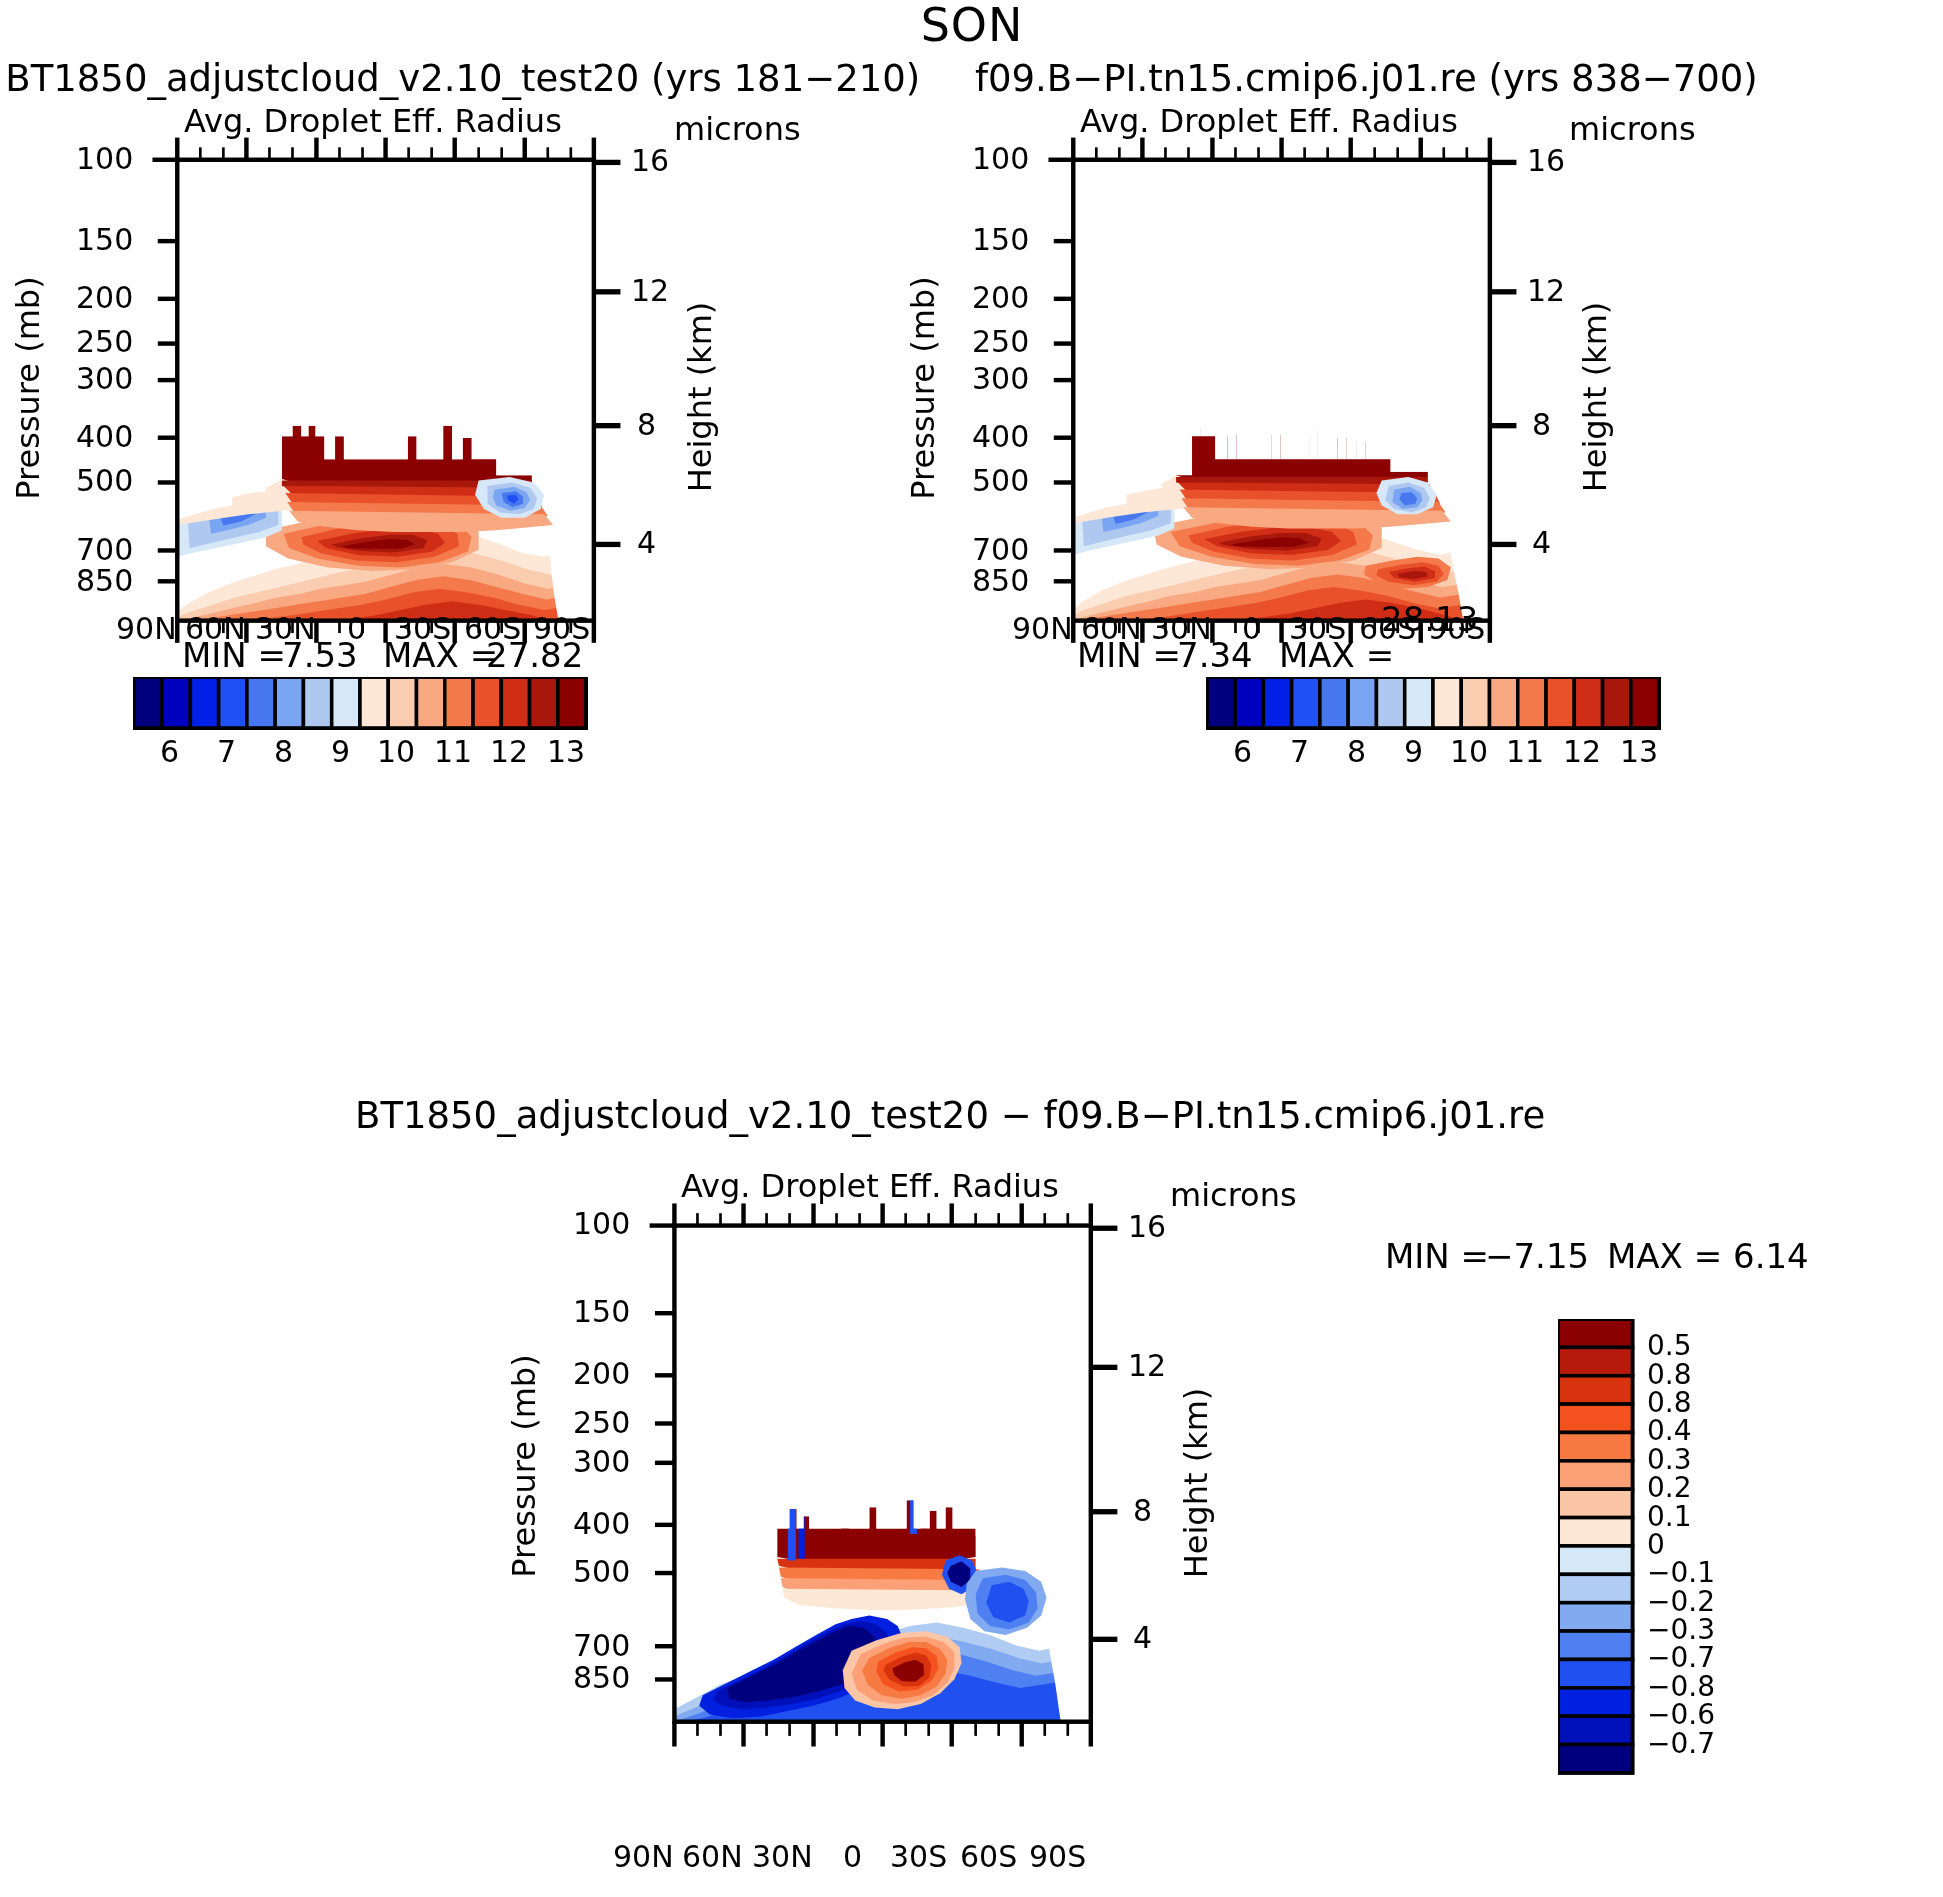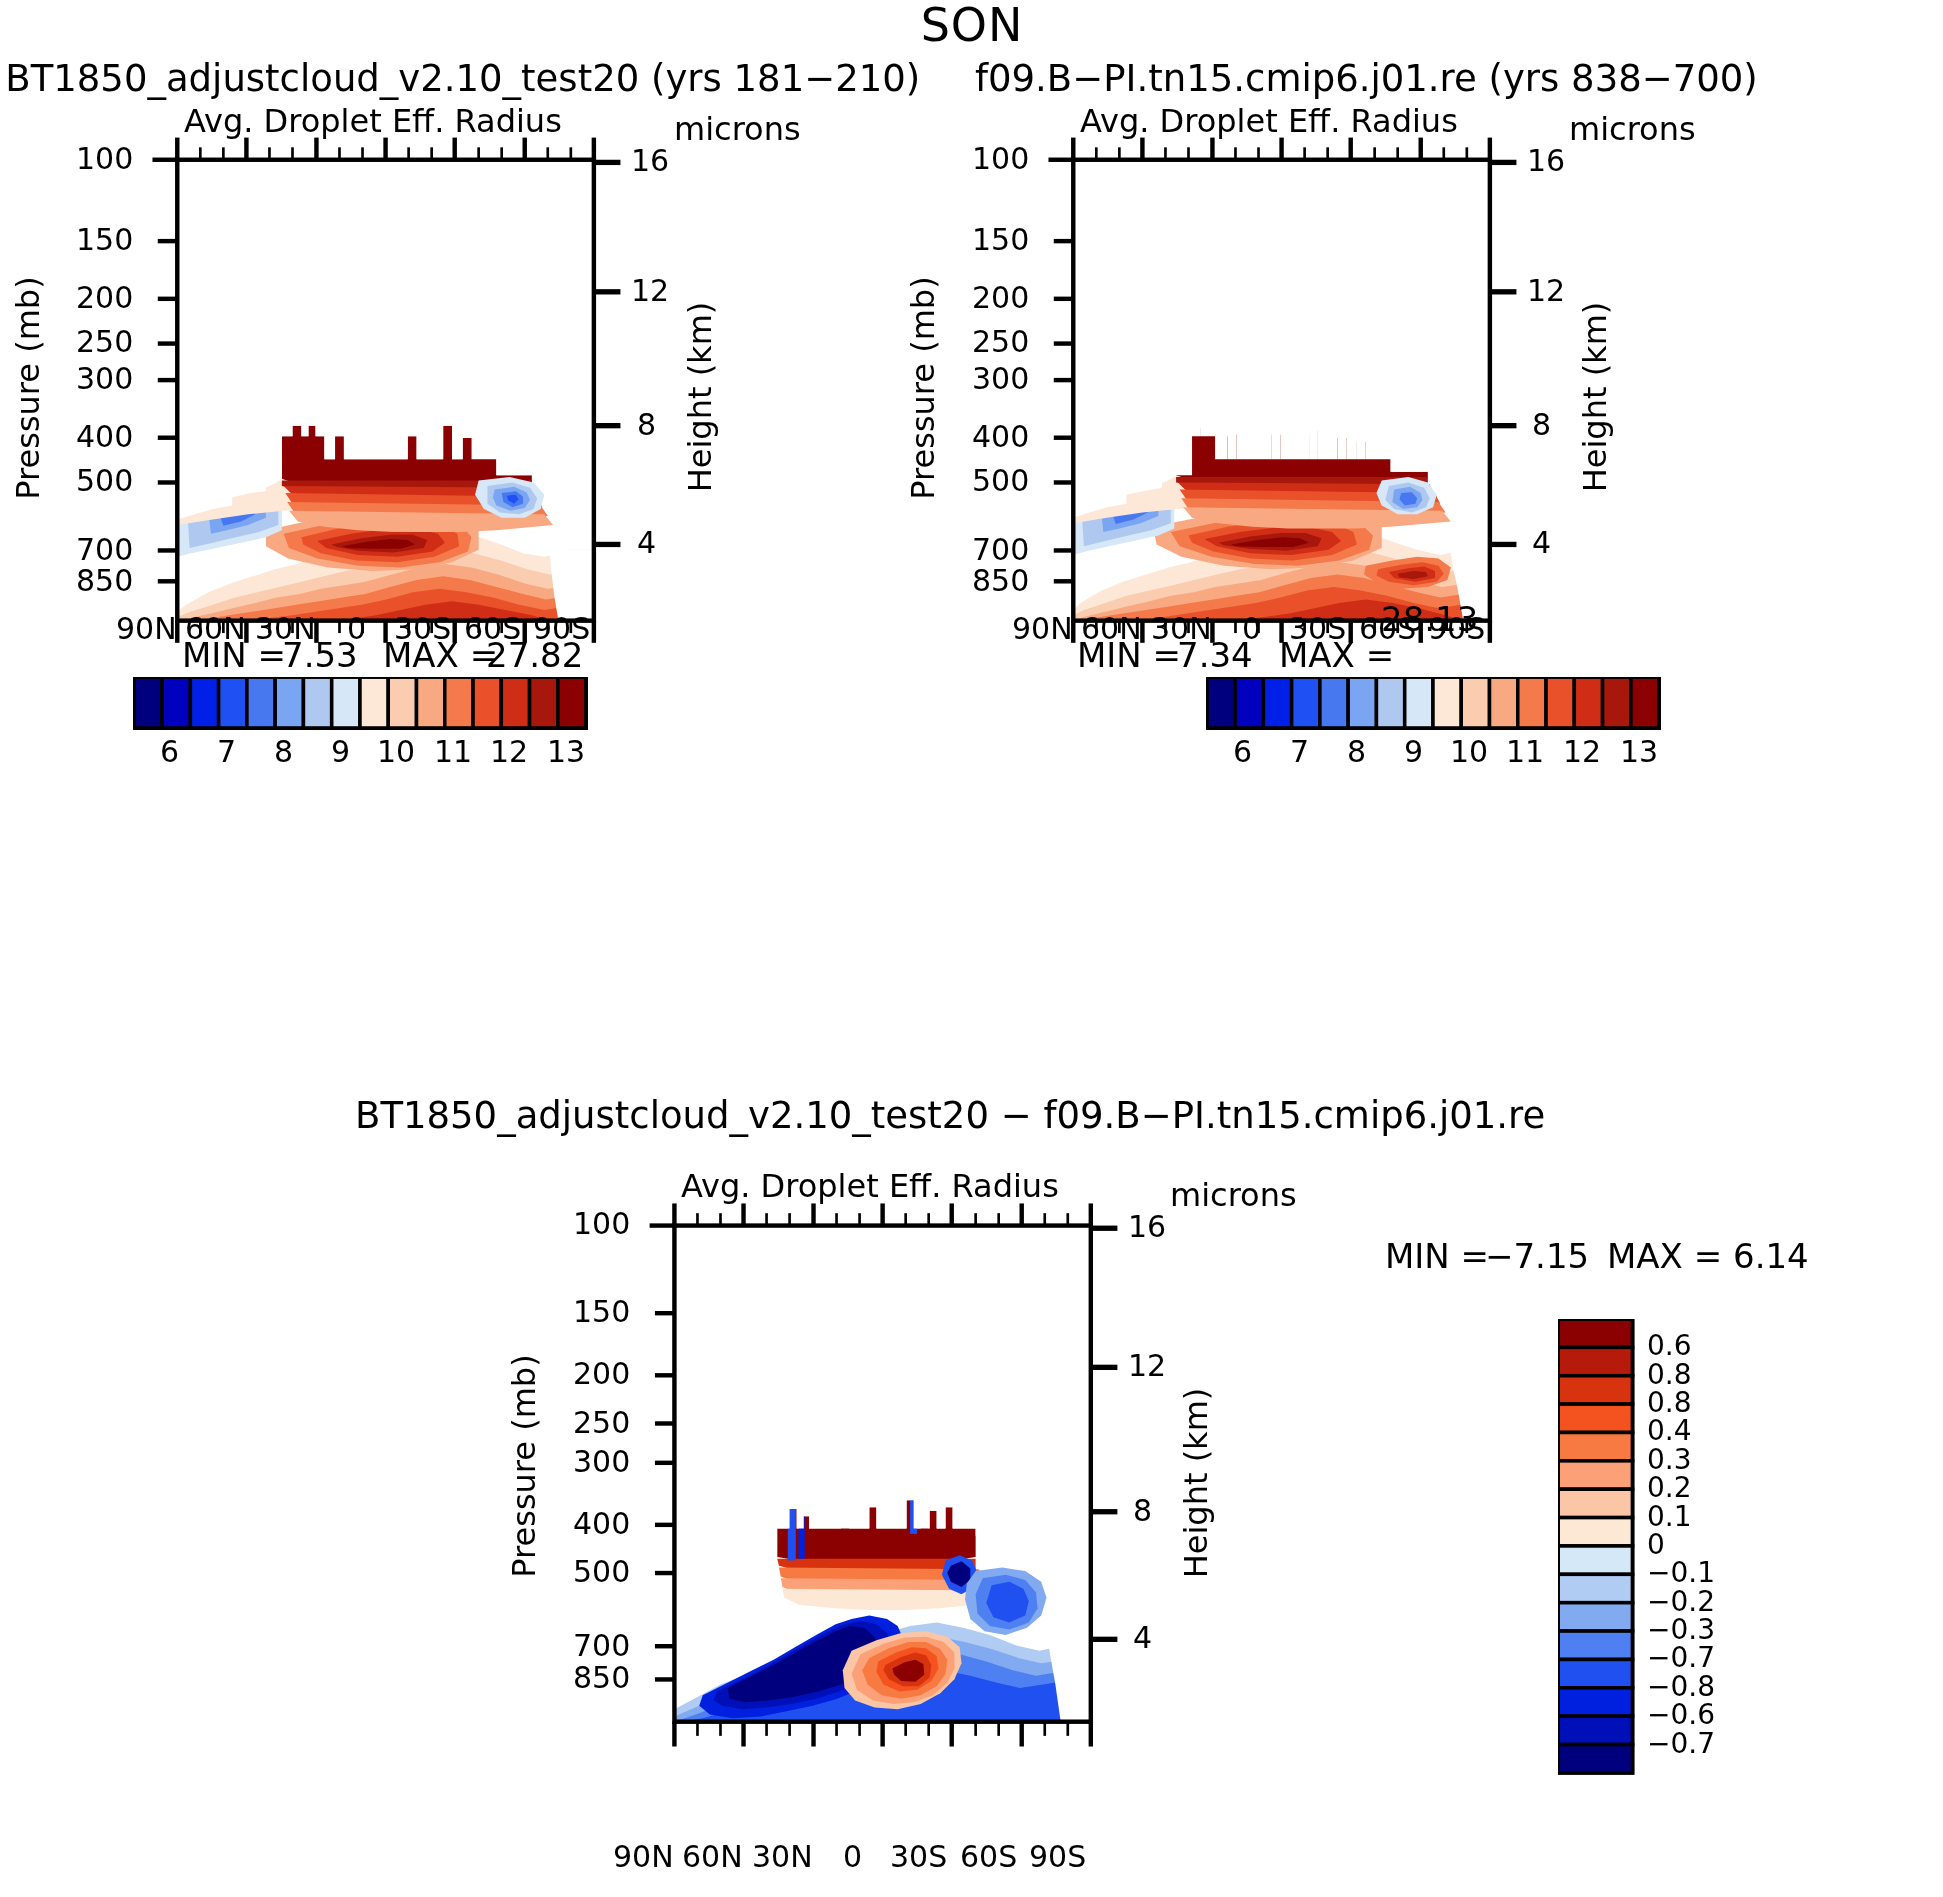--- a/index.html
+++ b/index.html
@@ -710,21 +710,21 @@
         <rect x="0" y="352.00" width="84" height="32.00" fill="#4f80f2" stroke="#000" stroke-width="4"></rect>
         <rect x="0" y="384.00" width="84" height="32.00" fill="#2050f0" stroke="#000" stroke-width="4"></rect>
         <rect x="0" y="416.00" width="84" height="32.00" fill="#0020e0" stroke="#000" stroke-width="4"></rect>
         <rect x="0" y="448.00" width="84" height="32.00" fill="#0010b8" stroke="#000" stroke-width="4"></rect>
         <rect x="0" y="480.00" width="84" height="32.00" fill="#00007f" stroke="#000" stroke-width="4"></rect>
       </g>
     <rect x="0" y="0" width="84" height="512" fill="none" stroke="#000" stroke-width="4"></rect>
   </svg>
 </div>
 <div id="vcbar-labels" class="abs" style="left:1647px;top:1319px;width:177px;height:461px;">
-    <div class="abs txt vcbar-num" style="left: 0px; top: 13.3px;">0.6</div>
+    <div class="abs txt vcbar-num" style="left: 0px; top: 13.3px;">0.5</div>
     <div class="abs txt vcbar-num" style="left: 0px; top: 42px;">0.8</div>
     <div class="abs txt vcbar-num" style="left: 0px; top: 70px;">0.8</div>
     <div class="abs txt vcbar-num" style="left: 0px; top: 98px;">0.4</div>
     <div class="abs txt vcbar-num" style="left: 0px; top: 127px;">0.3</div>
     <div class="abs txt vcbar-num" style="left: 0px; top: 155px;">0.2</div>
     <div class="abs txt vcbar-num" style="left: 0px; top: 184px; text-align: right;">0.1</div>
     <div class="abs txt vcbar-num" style="left: 0px; top: 212px;">0</div>
     <div class="abs txt vcbar-num" style="left: 0px; top: 240px;">−0.1</div>
     <div class="abs txt vcbar-num" style="left: 0px; top: 269px;">−0.2</div>
     <div class="abs txt vcbar-num" style="left: 0px; top: 297px;">−0.3</div>

